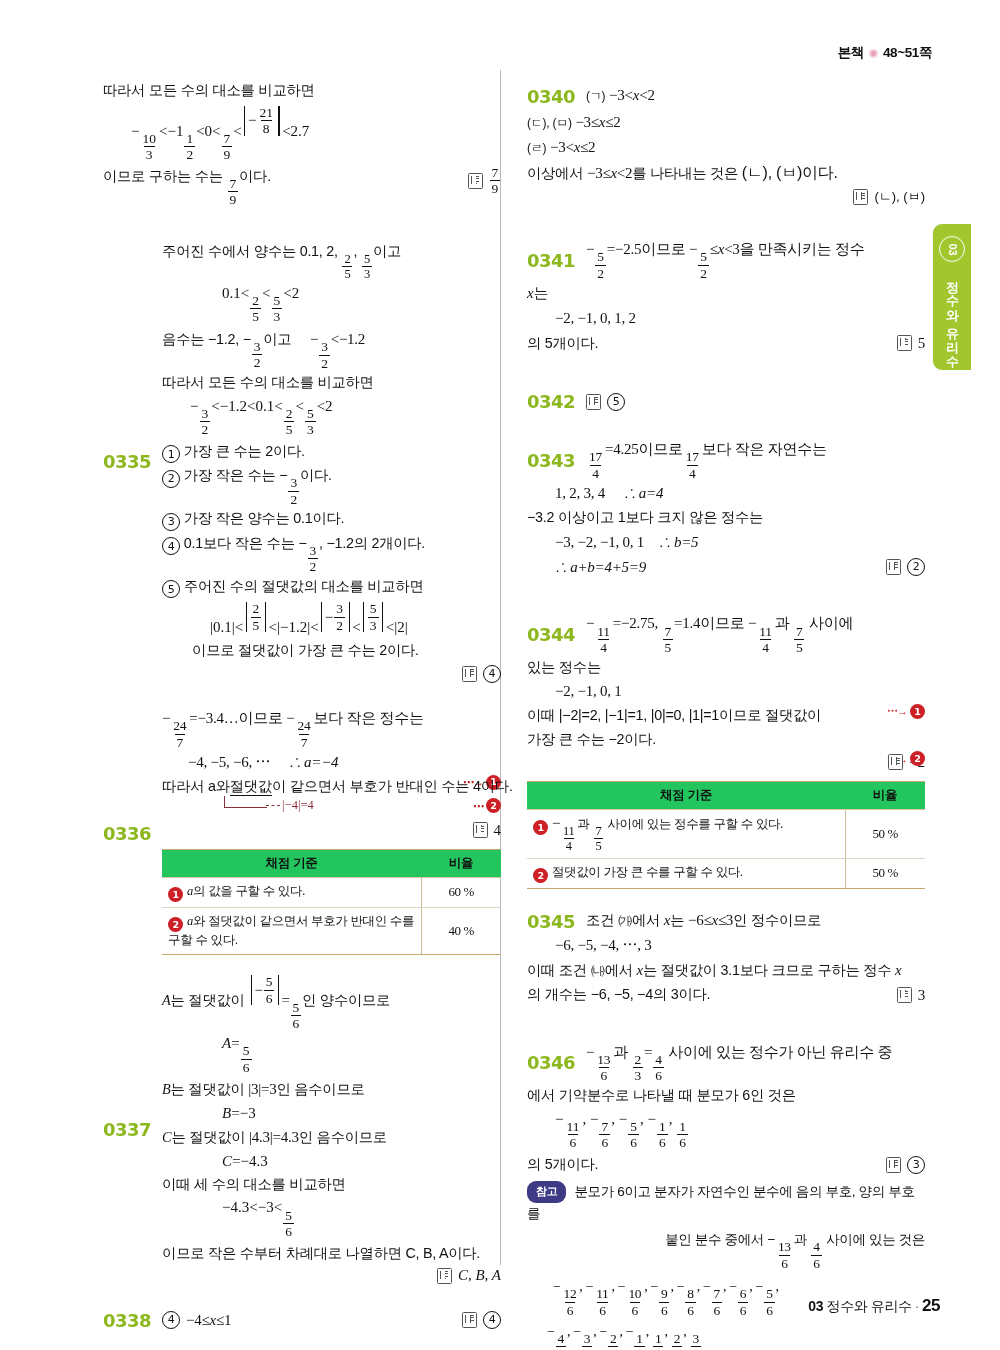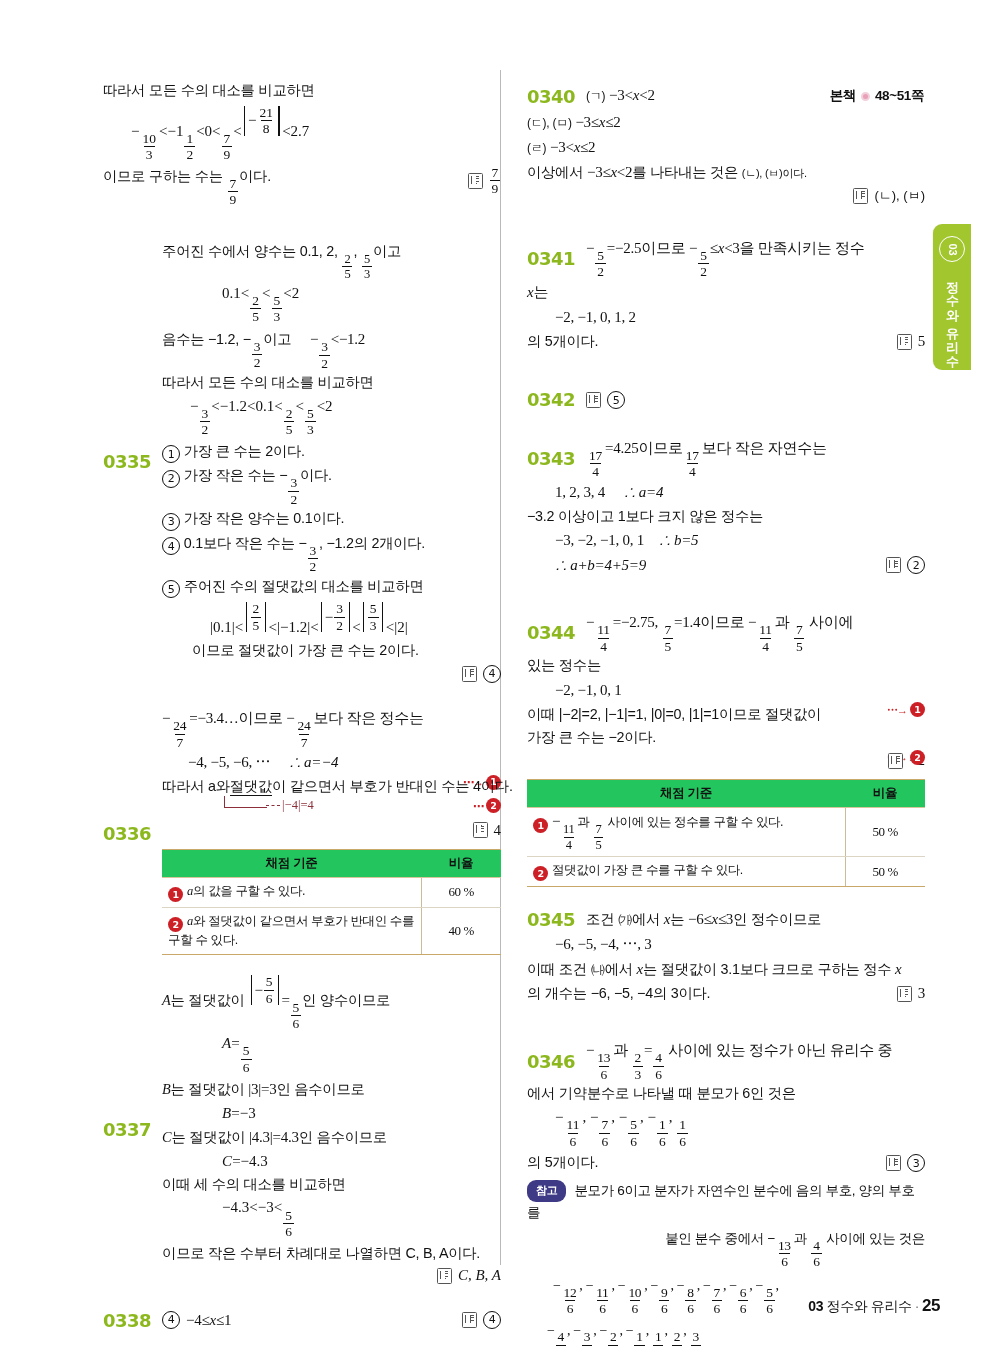--- a/index.html
+++ b/index.html
@@ -10,23 +10,23 @@
     font-family:"Liberation Sans","DejaVu Sans",sans-serif;
     color:#111;
     position:relative;
     overflow:hidden;
     -webkit-font-smoothing:antialiased;
   }
   .page{position:relative;width:1000px;height:1350px;}
 
   
   .pg-header{
-    position:absolute;top:44px;right:76px;
+    position:absolute;top:44px;right:68px;
     display:flex;align-items:center;gap:5px;
-    font-size:13.5px;font-weight:bold;letter-spacing:-0.4px;margin-top:43px;
+    font-size:13.5px;font-weight:bold;letter-spacing:-0.4px;
   }
   .pg-header .dot{
     display:inline-block;width:9px;height:9px;border-radius:50%;
     background:#e8a0b8;border:2px solid #f3cedb;box-sizing:border-box;
   }
 
   
   .side-tab{
     position:absolute;left:933px;top:224px;width:38px;height:146px;
     background:#a2c62e;border-radius:9px 0 0 9px;
@@ -490,21 +490,21 @@
     </div>
     <div class="line" style="margin-top:2px;">
       <span style="font-size:12px;">(ㄷ), (ㅁ)</span>
       <span class="m">−3≤<span class="mi">x</span>≤2</span>
     </div>
     <div class="line">
       <span style="font-size:12px;">(ㄹ)</span>
       <span class="m">−3&lt;<span class="mi">x</span>≤2</span>
     </div>
     <div class="line">
-      이상에서 <span class="m">−3≤<span class="mi">x</span>&lt;2</span>를 나타내는 것은 <span style="font-size:11px;">(ㄴ), (ㅂ)이다.</span>
+      이상에서 <span class="m">−3≤<span class="mi">x</span>&lt;2</span>를 나타내는 것은 <span style="font-size:16px;">(ㄴ), (ㅂ)이다.</span>
     </div>
     <div class="ansrow">
       <span class="ans-ico"></span>
       <span style="font-size:13px;">(ㄴ), (ㅂ)</span>
     </div>
 
     <div class="gap-l"></div>
 
     <div class="prob">
       <div class="pnum">0341</div>

